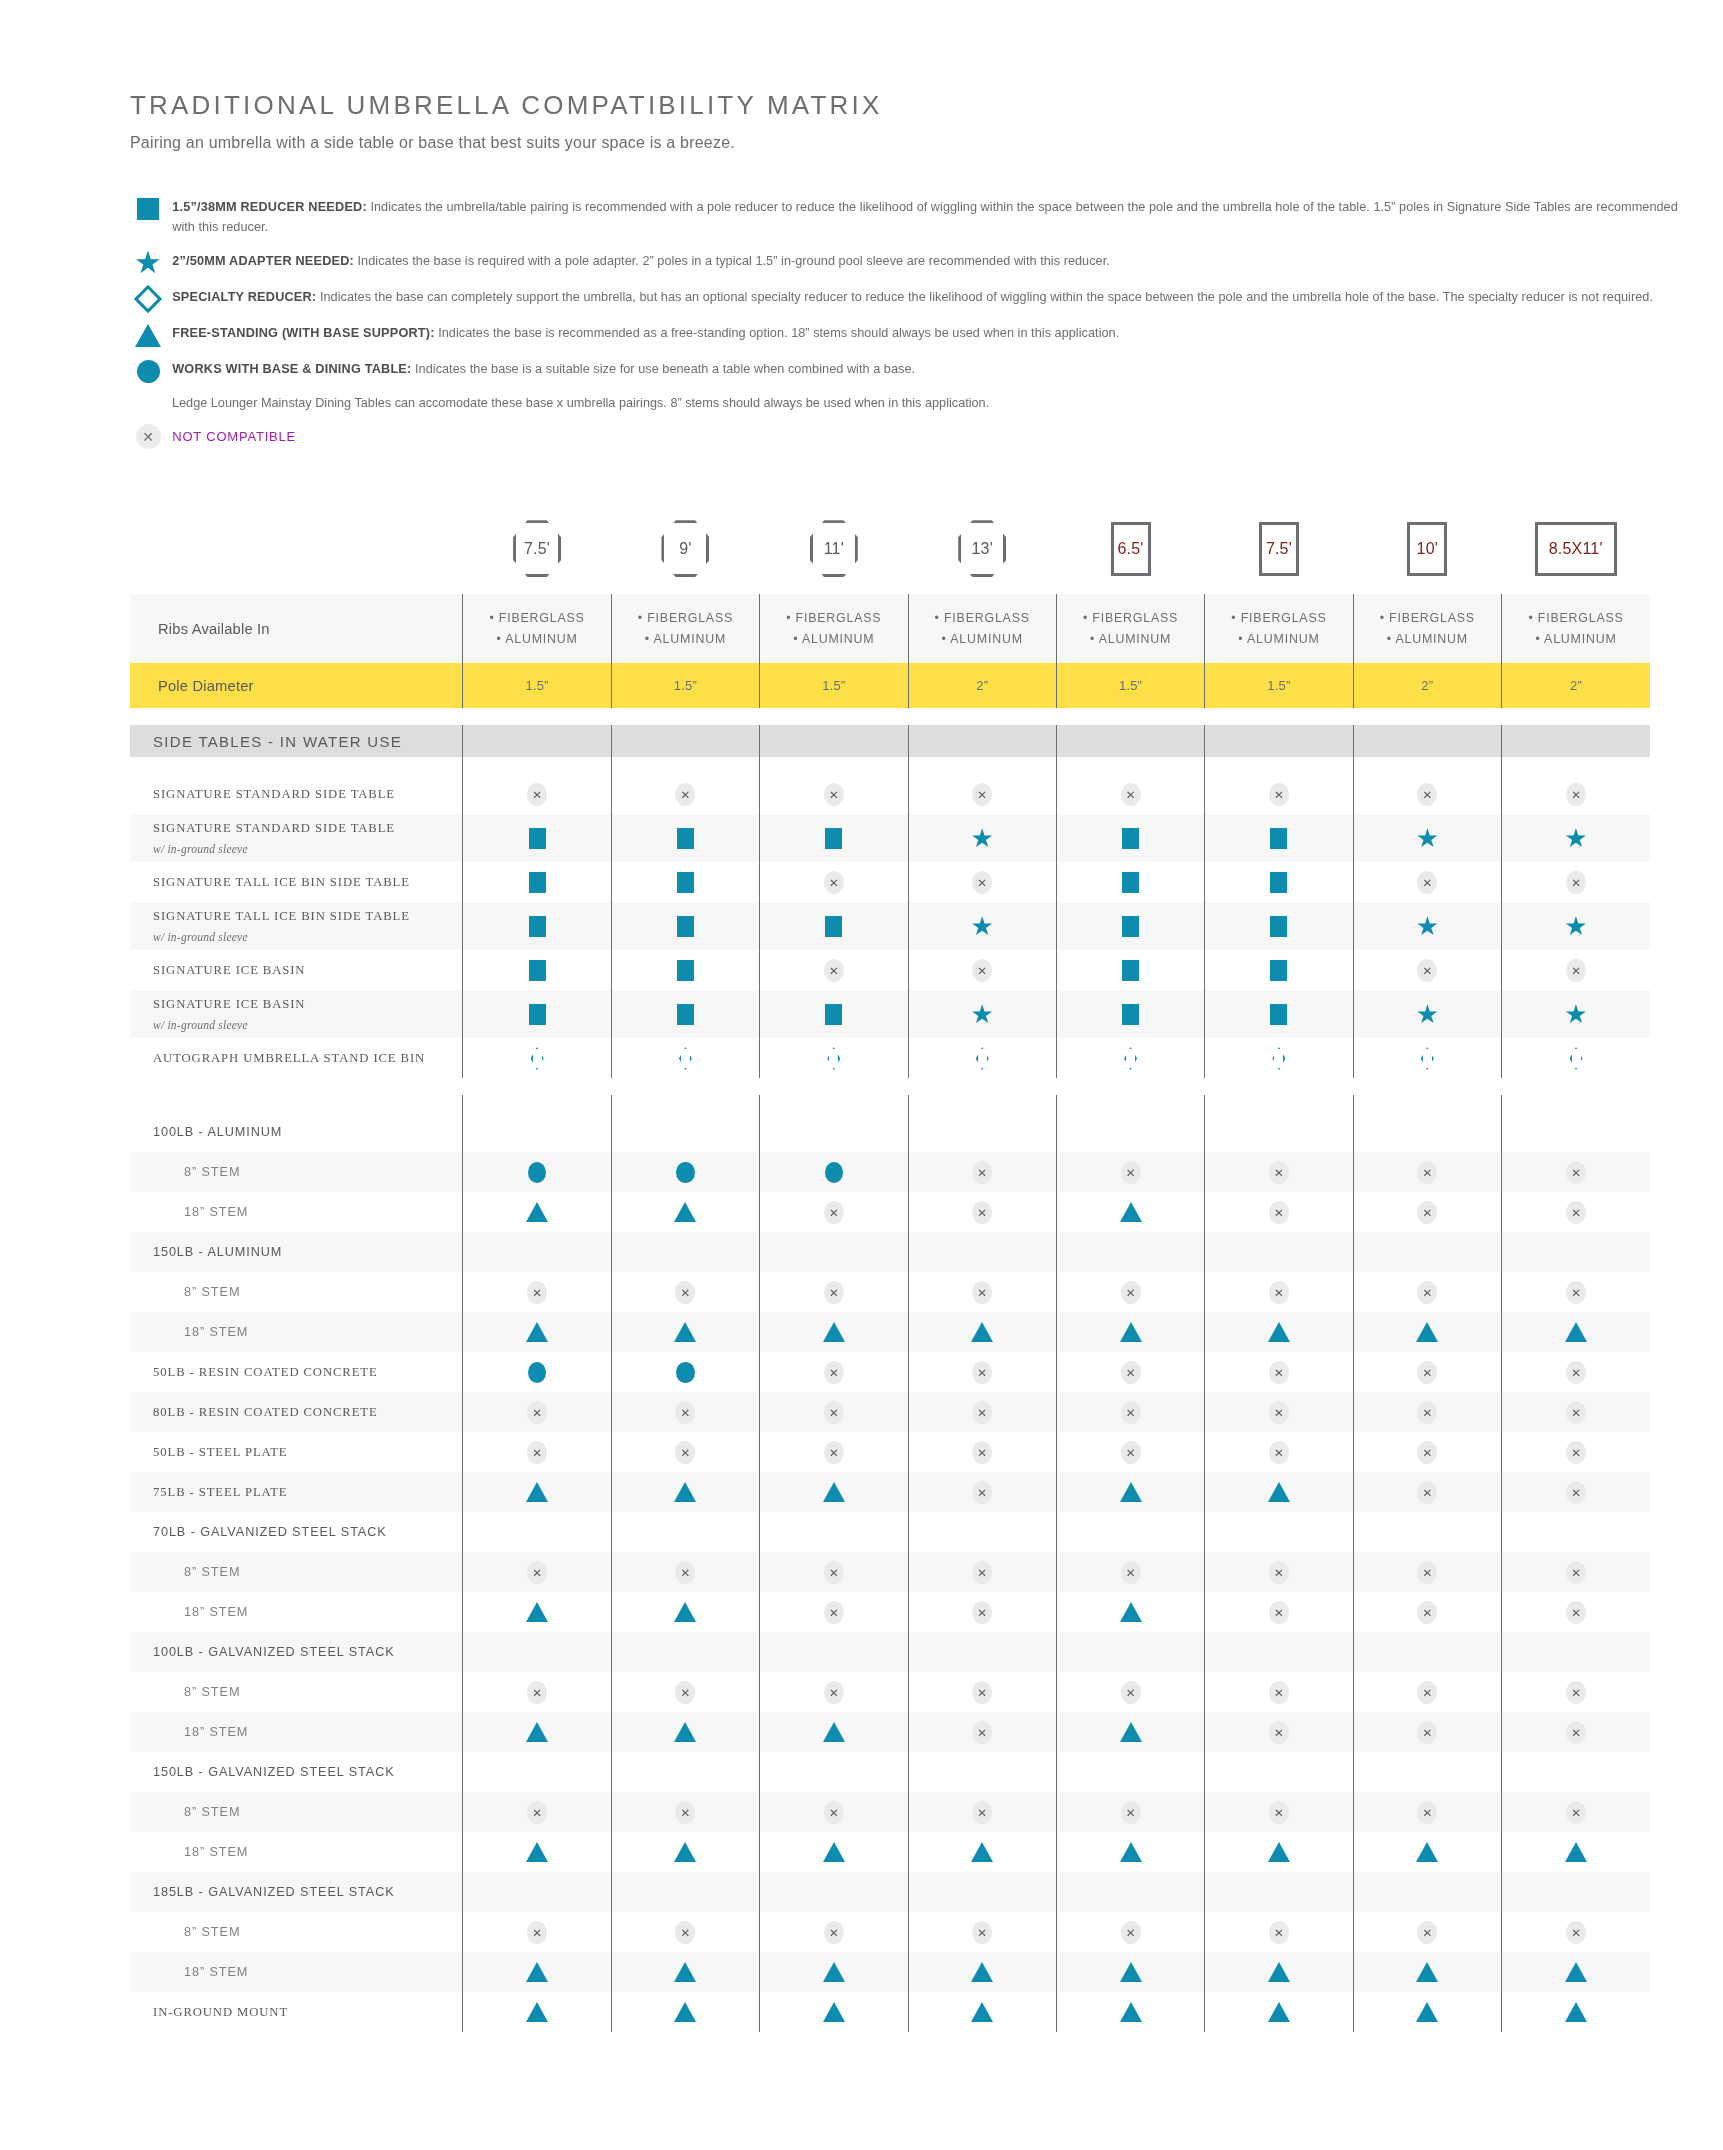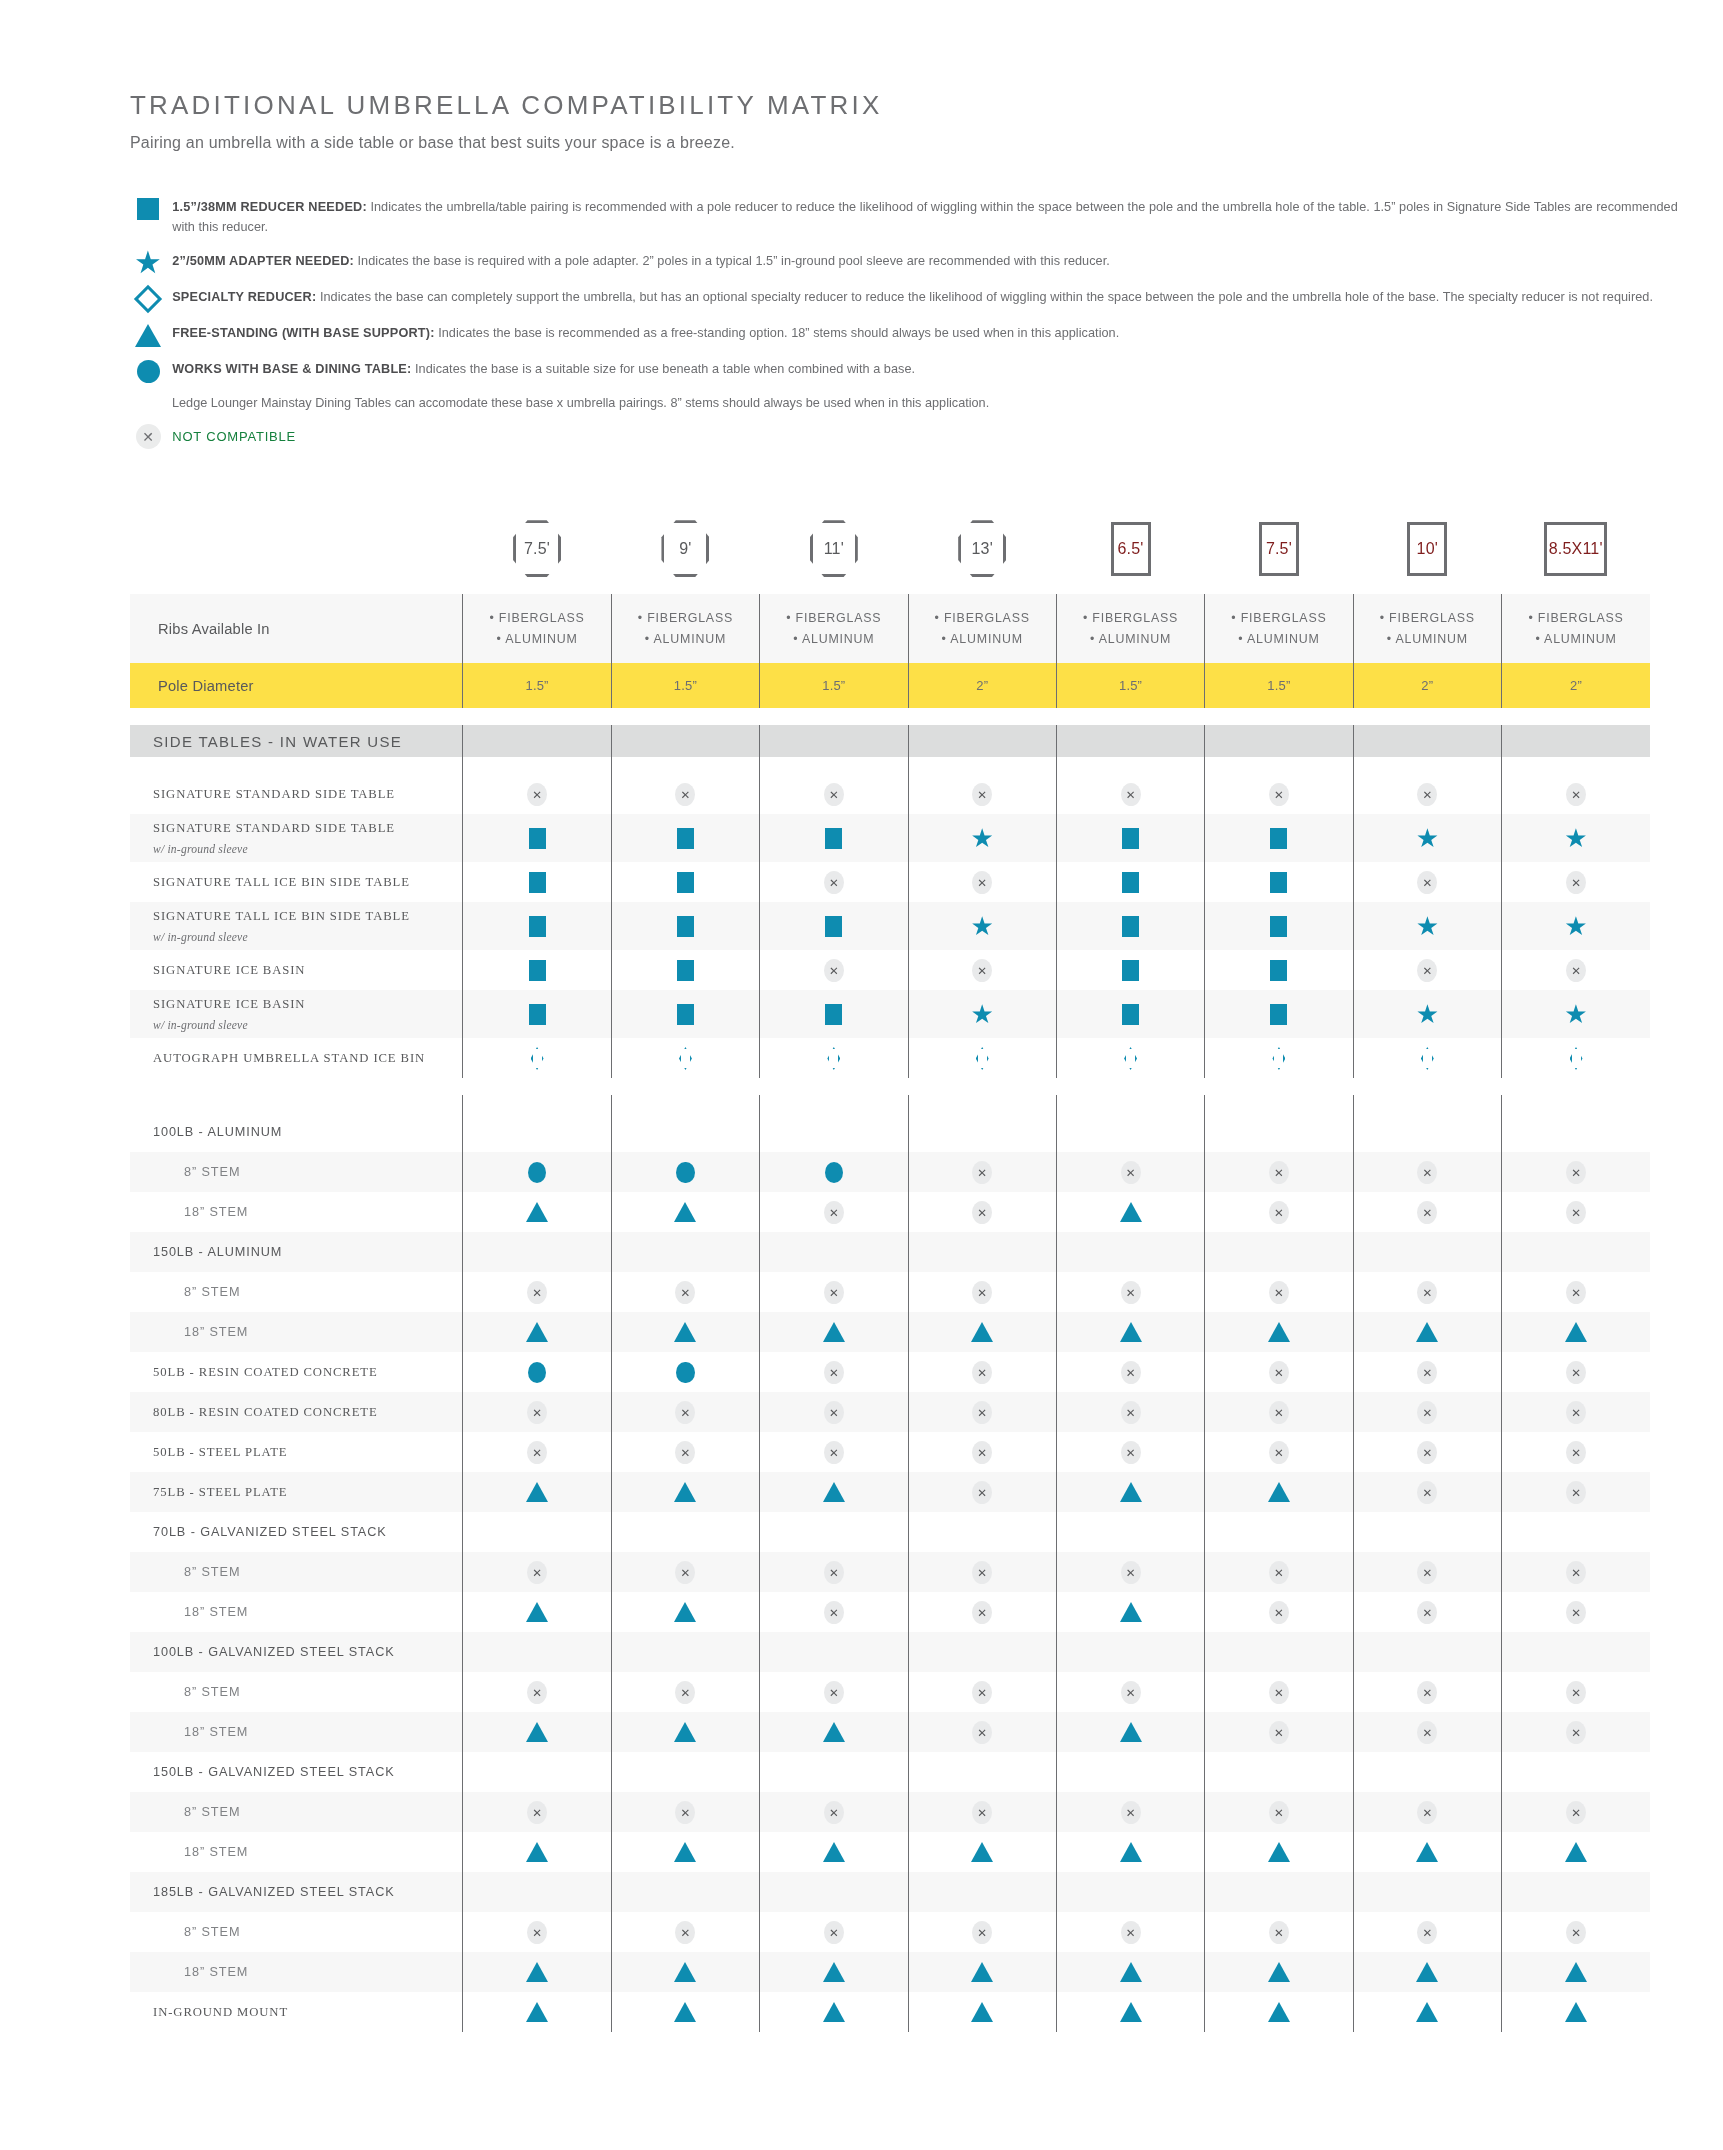--- a/index.html
+++ b/index.html
@@ -72,21 +72,21 @@
     margin-bottom: 10.8px;
   }
   .legend-nc {
     display: flex;
     align-items: center;
     margin-top: 9.3px;
   }
   .legend-nc .nc-label {
     font-size: 13px;
     letter-spacing: 0.8px;
-    color: #15803d;
+    color: #a21caf;
   }
 
   
   .sq-teal { width: 20px; height: 20px; background: #0e8cb0; display: block; }
   .tri-teal {
     width: 0; height: 0;
     border-left: 12.4px solid transparent;
     border-right: 12.4px solid transparent;
     border-bottom: 21.6px solid #0e8cb0;
     display: block;
@@ -136,21 +136,21 @@
     display: flex; align-items: center; justify-content: center;
     font-size: 16px; color: #58595b; font-weight: 400; letter-spacing: 0.2px;
   }
   .shape-rect {
     width: 40px; height: 54px;
     margin: 8px auto;
     border: 3.1px solid #6d6e71;
     display: flex; align-items: center; justify-content: center;
     font-size: 16px; color: #7f1d1d; letter-spacing: 0.2px;
   }
-  .shape-rect.wide { width: 63px; height: 54px; font-size: 16px; }
+  .shape-rect.wide { width: 82px; height: 54px; font-size: 16px; }
 
   .ribs-row td { background: #f7f7f7; }
   .ribs-label {
     padding-left: 28px;
     font-size: 14.7px;
     color: #58595b;
     letter-spacing: 0.2px;
   }
   .ribs-cell {
     font-size: 12.4px;

